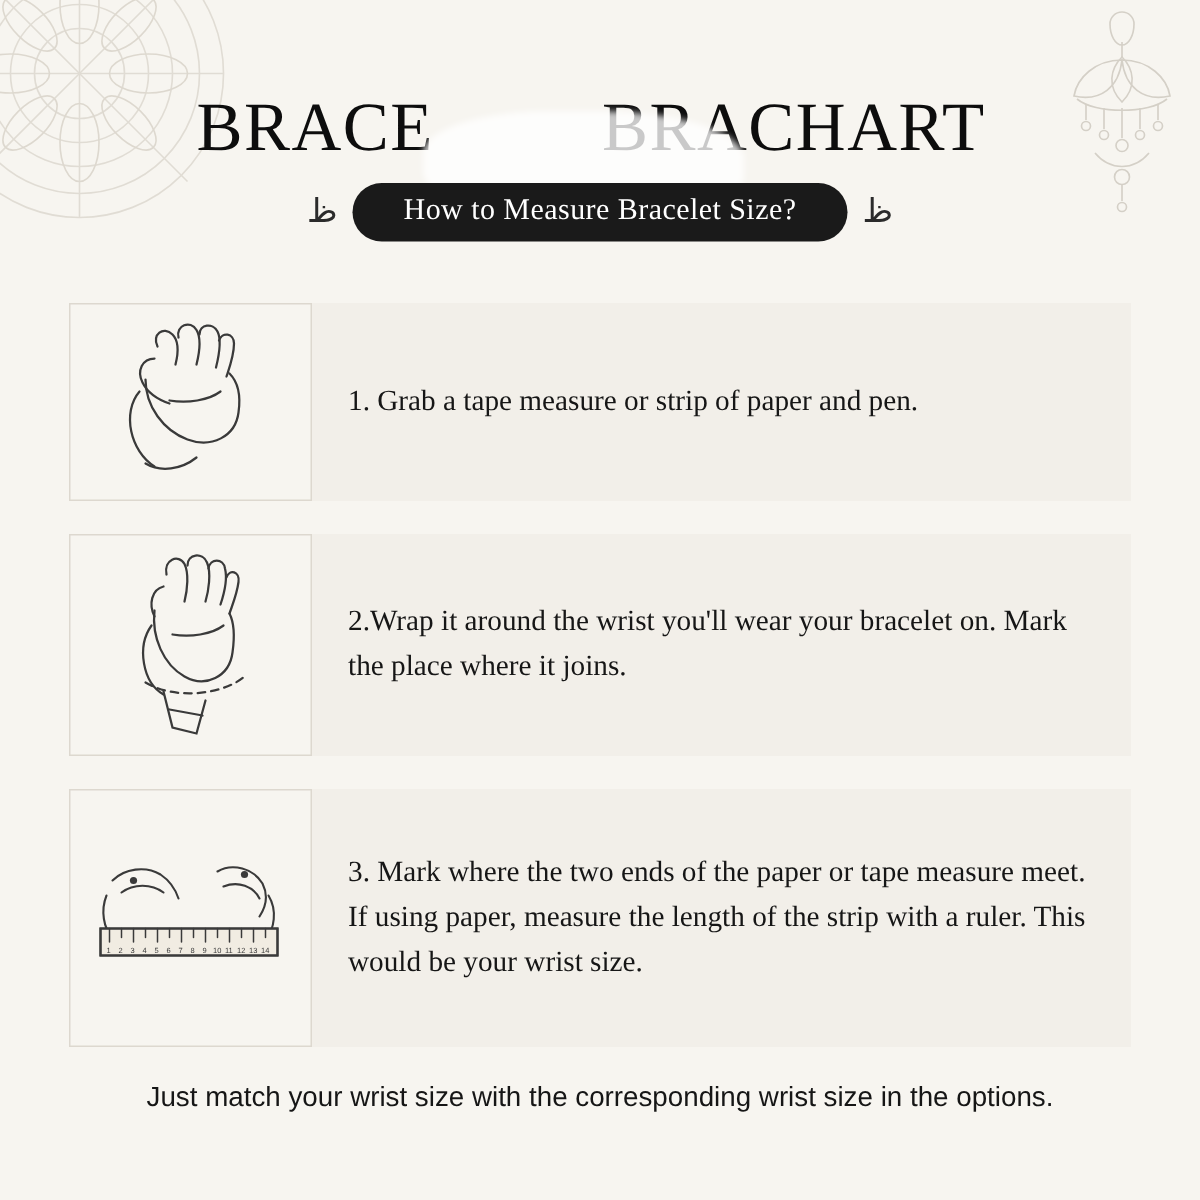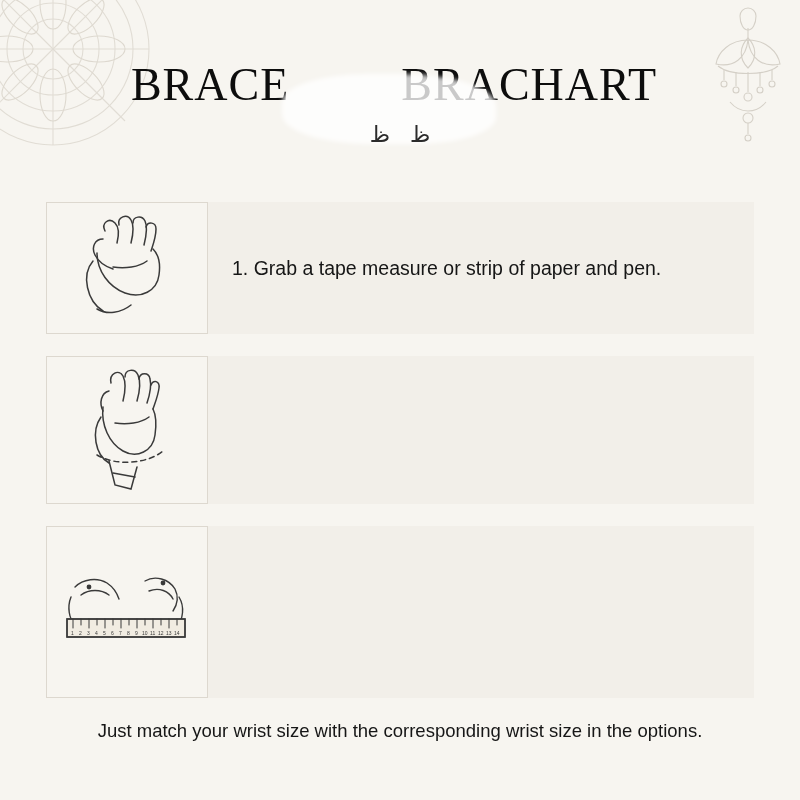--- a/index.html
+++ b/index.html
@@ -138,20 +138,21 @@
     justify-content: center;
   }
   .step-text {
     flex: 1;
     display: flex;
     align-items: center;
     padding: 6px 16px 6px 24px;
     font-size: 19.5px;
     line-height: 1.55;
     color: #161616;
+    font-family: Liberation Serif, serif;
   }
   .step-2 { min-height: 148px; }
   .step-3 { min-height: 172px; }
 
   .footer-note {
     text-align: center;
     font-size: 18.5px;
     color: #161616;
     margin-top: 12px;
   }
@@ -218,20 +219,21 @@
 
   <div class="title-row">
     <span>BRACE</span><span style="display:inline-block;width:112px"></span><span>BRACHART</span>
   </div>
 
 
   <div class="smudge"></div>
 
   <div class="banner-wrap">
     <span class="flourish">ظ</span>
+    <div class="banner">How to Measure Bracelet Size?</div>
     <span class="flourish">ظ</span>
   </div>
 </div>
 
 <div class="steps">
 
   <div class="step step-1">
     <div class="step-img">
       <svg width="120" height="118" viewBox="0 0 120 118">
         <g fill="none" stroke="#3a3a3a" stroke-width="1.5" stroke-linecap="round">
@@ -261,20 +263,21 @@
           <path d="M42 28 C34 30 32 40 36 48"></path>
           <path d="M36 44 C34 62 42 80 56 88 C70 96 86 88 88 72 C90 58 88 50 86 46"></path>
           <path d="M48 60 C60 62 74 60 82 54"></path>
           <path d="M34 54 C24 68 28 92 42 100"></path>
           <path d="M42 98 L48 122 L64 126 L70 104"></path>
           <path d="M46 110 L68 114"></path>
           <path d="M30 92 C50 104 82 100 96 88" stroke-dasharray="5 4"></path>
         </g>
       </svg>
     </div>
+    <div class="step-text">2.Wrap it around the wrist you'll wear your bracelet on. Mark the place where it joins.</div>
   </div>
 
   <div class="step step-3">
     <div class="step-img">
       <svg width="148" height="110" viewBox="0 0 148 110">
         <g fill="none" stroke="#3a3a3a" stroke-width="1.4" stroke-linecap="round">
           <path d="M22 30 C30 22 44 20 54 26 C60 30 64 36 66 42"></path>
           <path d="M28 38 C36 32 48 32 56 38"></path>
           <path d="M18 40 C14 50 16 62 22 68"></path>
           <path d="M92 24 C102 18 116 22 122 32 C126 40 124 48 120 54"></path>
@@ -297,17 +300,18 @@
             <text x="74" y="78">8</text>
             <text x="82" y="78">9</text>
           <text x="89" y="78">10</text>
             <text x="97" y="78">11</text>
             <text x="105" y="78">12</text>
           <text x="113" y="78">13</text>
             <text x="121" y="78">14</text>
         </g>
       </svg>
     </div>
+    <div class="step-text">3. Mark where the two ends of the paper or tape measure meet. If using paper, measure the length of the strip with a ruler. This would be your wrist size.</div>
   </div>
 
 </div>
 
 <div class="footer-note">Just match your wrist size with the corresponding wrist size in the options.</div>
 
 </body></html>

